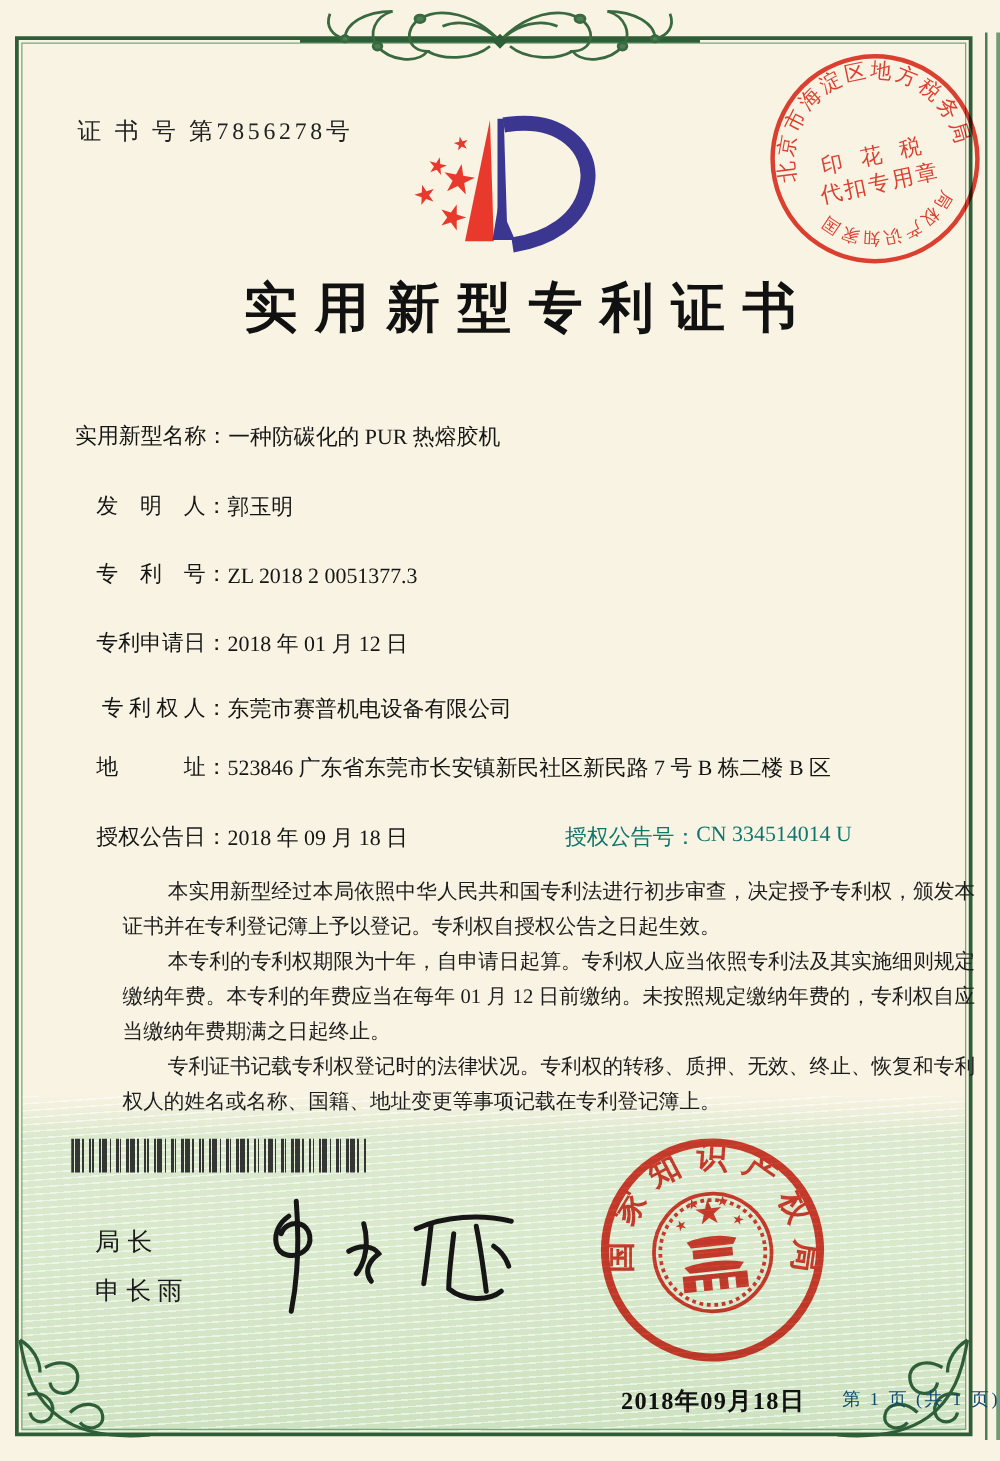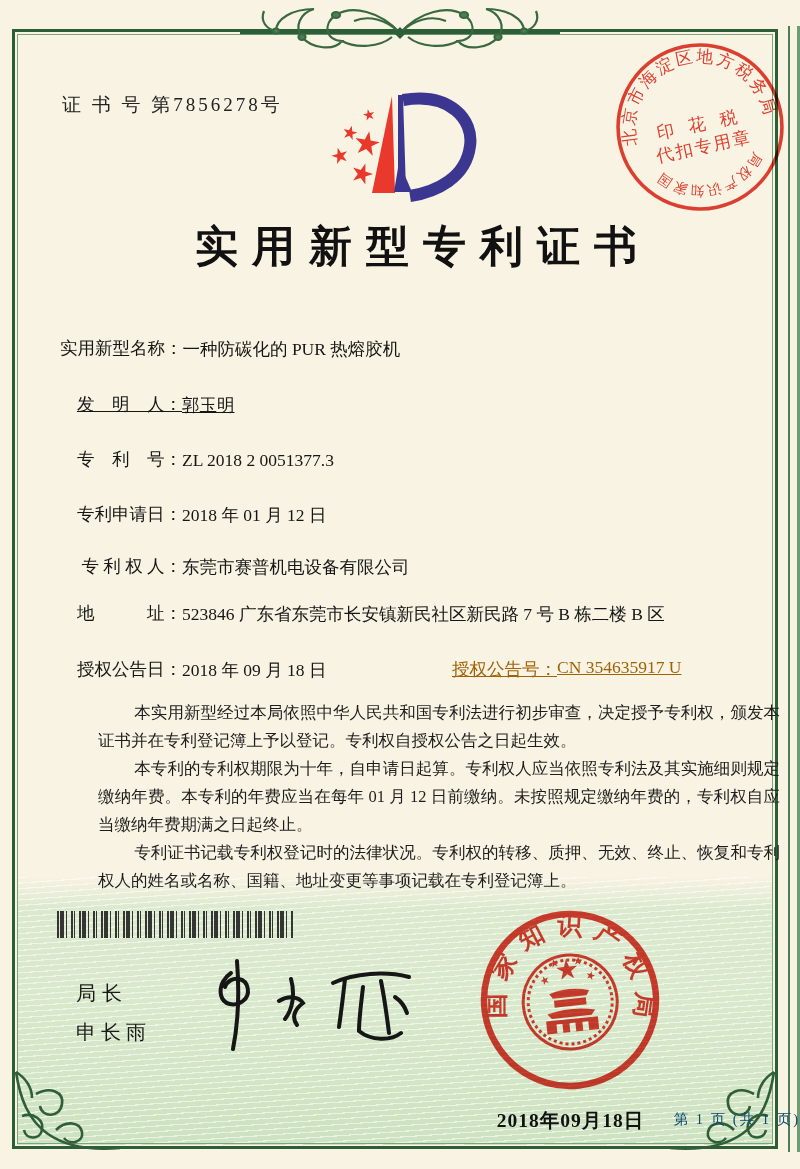--- a/index.html
+++ b/index.html
@@ -21,23 +21,23 @@
   .flourish{position:absolute;width:110px;height:92px;}
   .flourish.bl{left:12px;top:1068px;}
   .flourish.br{right:22px;top:1068px;transform:scaleX(-1);}
 
   .certno{position:absolute;left:62px;top:92px;font-size:19px;letter-spacing:3px;color:#222;}
   .title{position:absolute;left:0;top:218px;width:800px;text-align:center;font-size:43px;font-weight:700;letter-spacing:14px;color:#111;padding-left:23px;}
 
   .row{position:absolute;left:60px;display:flex;font-size:17.5px;color:#161616;}
   .row .lbl{flex:0 0 122px;white-space:nowrap;text-align:right;}
   .row .val{line-height:27px;}
-  .r1{top:336px;} .r2{top:392px;text-decoration:underline;} .r3{top:447px;} .r4{top:502px;} .r5{top:554px;}
+  .r1{top:336px;} .r2{top:392px;} .r3{top:447px;} .r4{top:502px;} .r5{top:554px;}
   .r6{top:601px;} .r6 .val{width:592px;}
-  .r7{top:657px;} .row2{position:absolute;left:452px;top:657px;display:flex;font-size:17.5px;color:#a16207;text-decoration:underline;}
+  .r7{top:657px;} .row2{position:absolute;left:452px;top:657px;display:flex;font-size:17.5px;color:#0f766e;}
 
   .paras{position:absolute;left:60px;top:699px;width:682px;font-size:16.5px;line-height:28px;color:#1d1d1d;text-align:justify;margin-left:38px;}
   .paras p{margin:0;text-indent:2.2em;}
 
   .barcode{position:absolute;left:57px;top:911px;width:236px;height:27px;opacity:.88;
     background:repeating-linear-gradient(90deg,#1d1d1d 0 2px,transparent 2px 3px,#1d1d1d 3px 7px,transparent 7px 9px,#1d1d1d 9px 10px,transparent 10px 14px,#1d1d1d 14px 16px,transparent 16px 17px,#1d1d1d 17px 18px,transparent 18px 22px);}
 
   .signer-title{position:absolute;left:76px;top:980px;font-size:20px;letter-spacing:6px;color:#1a1a1a;}
   .signer-name{position:absolute;left:76px;top:1019px;font-size:20px;letter-spacing:5px;color:#1a1a1a;}
   .signature{position:absolute;left:195px;top:953px;width:230px;height:105px;}
@@ -154,21 +154,21 @@
   <div class="row r6">
     <span class="lbl">地　　　址：</span>
     <span class="val">523846 广东省东莞市长安镇新民社区新民路 7 号 B 栋二楼 B 区</span>
   </div>
   <div class="row r7">
     <span class="lbl">授权公告日：</span>
     <span class="val">2018 年 09 月 18 日</span>
   </div>
   <div class="row2">
     <span class="lbl" style="flex-basis:auto;">授权公告号：</span>
-    <span class="val">CN 354635917 U</span>
+    <span class="val">CN 334514014 U</span>
   </div>
 
   <div class="paras">
     <p>本实用新型经过本局依照中华人民共和国专利法进行初步审查，决定授予专利权，颁发本证书并在专利登记簿上予以登记。专利权自授权公告之日起生效。</p>
     <p>本专利的专利权期限为十年，自申请日起算。专利权人应当依照专利法及其实施细则规定缴纳年费。本专利的年费应当在每年 01 月 12 日前缴纳。未按照规定缴纳年费的，专利权自应当缴纳年费期满之日起终止。</p>
     <p>专利证书记载专利权登记时的法律状况。专利权的转移、质押、无效、终止、恢复和专利权人的姓名或名称、国籍、地址变更等事项记载在专利登记簿上。</p>
   </div>
 
   <div class="barcode"></div>
 

